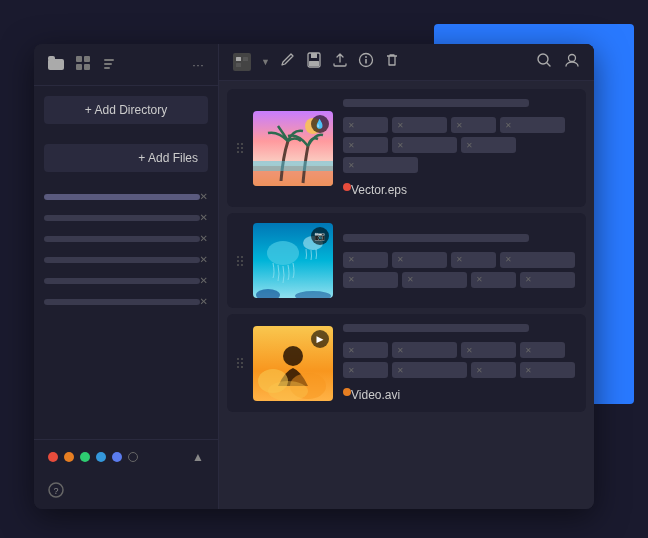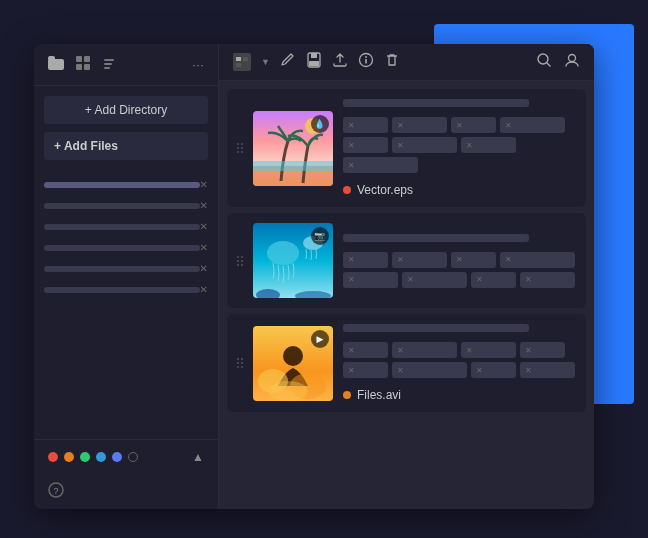--- a/index.html
+++ b/index.html
@@ -72,21 +72,21 @@
       cursor: pointer;
     }
 
     .sidebar-icons .dots {
       margin-left: auto;
       color: #888;
       font-size: 12px;
     }
 
     .btn-add-directory {
-      margin: 10px 10px 4px 10px;
+      margin: 10px 10px 16px 10px;
       background: #2a2a3e;
       color: #ccc;
       border: none;
       border-radius: 4px;
       padding: 7px 24px;
       font-size: 12px;
       cursor: pointer;
       text-align: center;
       display: block;
       width: calc(100% - 20px);
@@ -94,24 +94,23 @@
 
     .btn-add-files {
       margin: 4px 10px 10px 10px;
       background: #2a2a3e;
       color: #ccc;
       border: none;
       border-radius: 4px;
       padding: 7px 10px;
       font-size: 12px;
       cursor: pointer;
-      text-align: left;
+      text-align: right;
       display: block;
       width: calc(100% - 20px);
-      font-weight: bold;
     }
 
     .sidebar-list {
       flex: 1;
       overflow: hidden;
       padding: 4px 0;
     }
 
     .sidebar-item {
       display: flex;
@@ -275,22 +274,21 @@
 
     .file-info {
       flex: 1;
       display: flex;
       flex-direction: column;
       gap: 6px;
     }
 
     .file-name-row {
       display: flex;
-      align-items: center;
-      gap: 6px;
+      align-items: flex-start;
       margin-top: 4px;
     }
 
     .file-status-dot {
       width: 8px;
       height: 8px;
       border-radius: 50%;
       flex-shrink: 0;
     }
 
@@ -745,21 +743,21 @@
                 <div class="tag sm">
                     <span class="tag-x">✕</span>
                   </div>
                 <div class="tag md">
                     <span class="tag-x">✕</span>
                   </div>
               </div>
             </div>
             <div class="file-name-row">
               <div class="file-status-dot" style="background:#e67e22;"></div>
-              <span class="file-name">Files.avi</span>
+              <span class="file-name">Video.avi</span>
             </div>
           </div>
         </div>
 
       </div>
     </div>
   </div>
 </div>
 
 </body></html>

